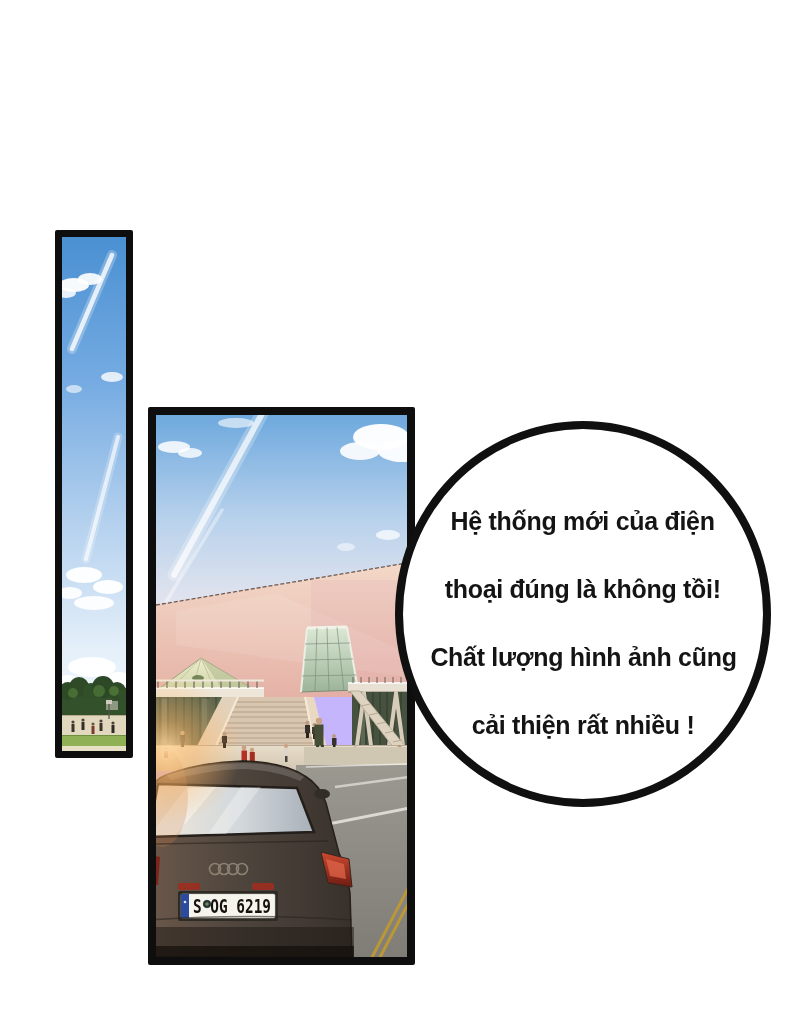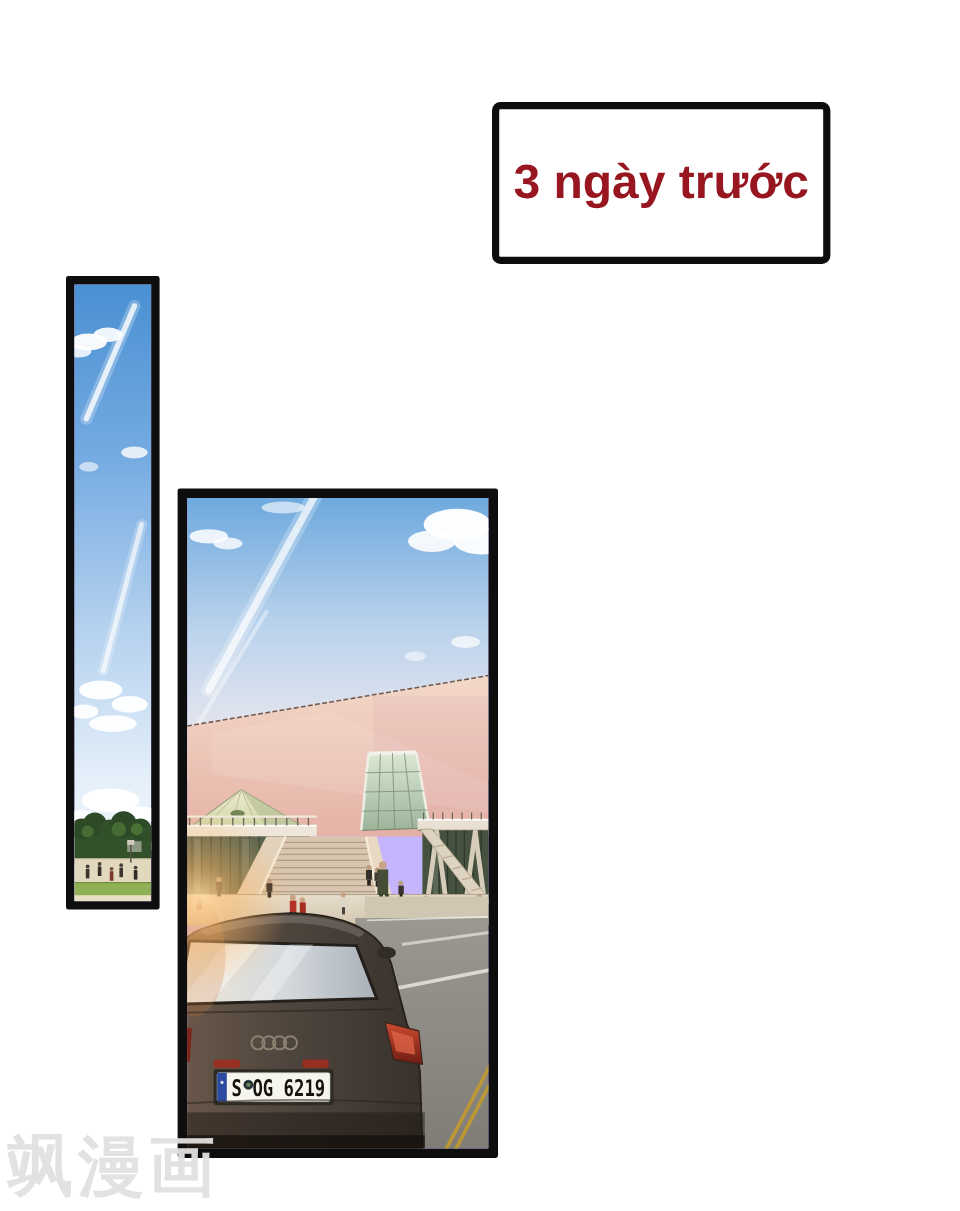--- a/index.html
+++ b/index.html
@@ -28,23 +28,20 @@
 
   
   .watermark{position:absolute;left:6px;top:936px;font-size:55px;letter-spacing:4px;
     color:#e3e0e0;z-index:6;font-family:"DejaVu Sans",sans-serif;font-weight:bold;opacity:.95;}
 </style>
 </head>
 <body>
 
 <div class="page">
 
-  <div class="caption-box">
-    <span class="txt">3 ngày trước</span>
-  </div>
 
   <div class="panel panel-left">
     <svg viewBox="0 0 64 514" preserveAspectRatio="none">
       <defs>
         <linearGradient id="lsky" x1="0" y1="0" x2="0" y2="1">
           <stop offset="0" stop-color="#4a90d2"></stop>
             <stop offset=".28" stop-color="#75abe2"></stop>
           <stop offset=".55" stop-color="#b3d0ee"></stop>
             <stop offset=".8" stop-color="#e4eff9"></stop>
           <stop offset="1" stop-color="#f8fbfd"></stop>
@@ -400,16 +397,21 @@
         </g>
         <path d="M -8 505 Q 90 498 196 505" fill="none" stroke="#2a241e" stroke-width="1.5" opacity=".6"></path>
         <rect x="-8" y="512" width="206" height="30" fill="#1d1813" opacity=".5"></rect>
         <rect x="-8" y="531" width="206" height="11" fill="#15100c" opacity=".75"></rect>
       </g>
 
       <circle cx="10" cy="335" r="75" fill="url(#flare)"></circle>
     </svg>
   </div>
 
-
-  <div class="watermark">飒漫画</div>
+  <div class="bubble">
+    <div class="line">Hệ thống mới của điện</div>
+    <div class="line">thoại đúng là không tồi!</div>
+    <div class="line">Chất lượng hình ảnh cũng</div>
+    <div class="line">cải thiện rất nhiều !</div>
+  </div>
+
 
 </div>
 
 </body></html>

